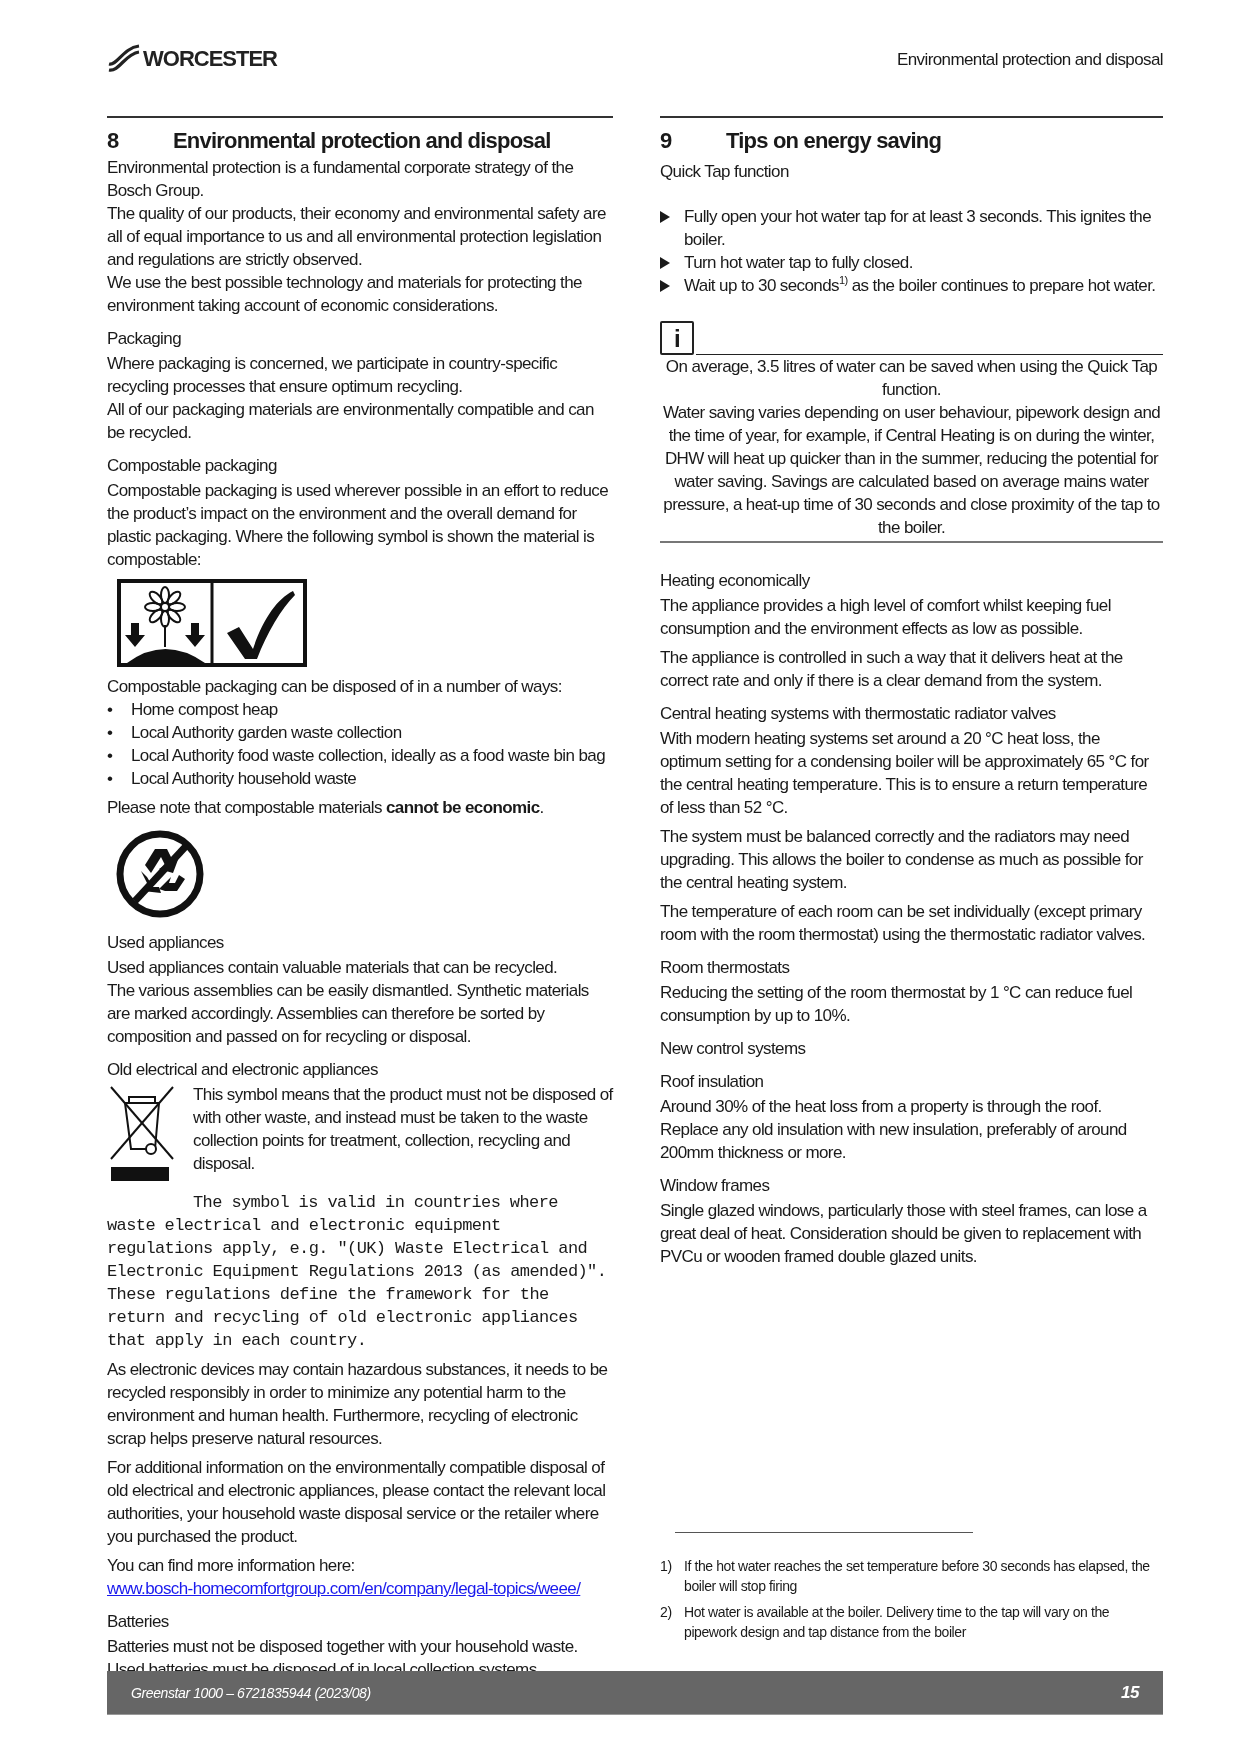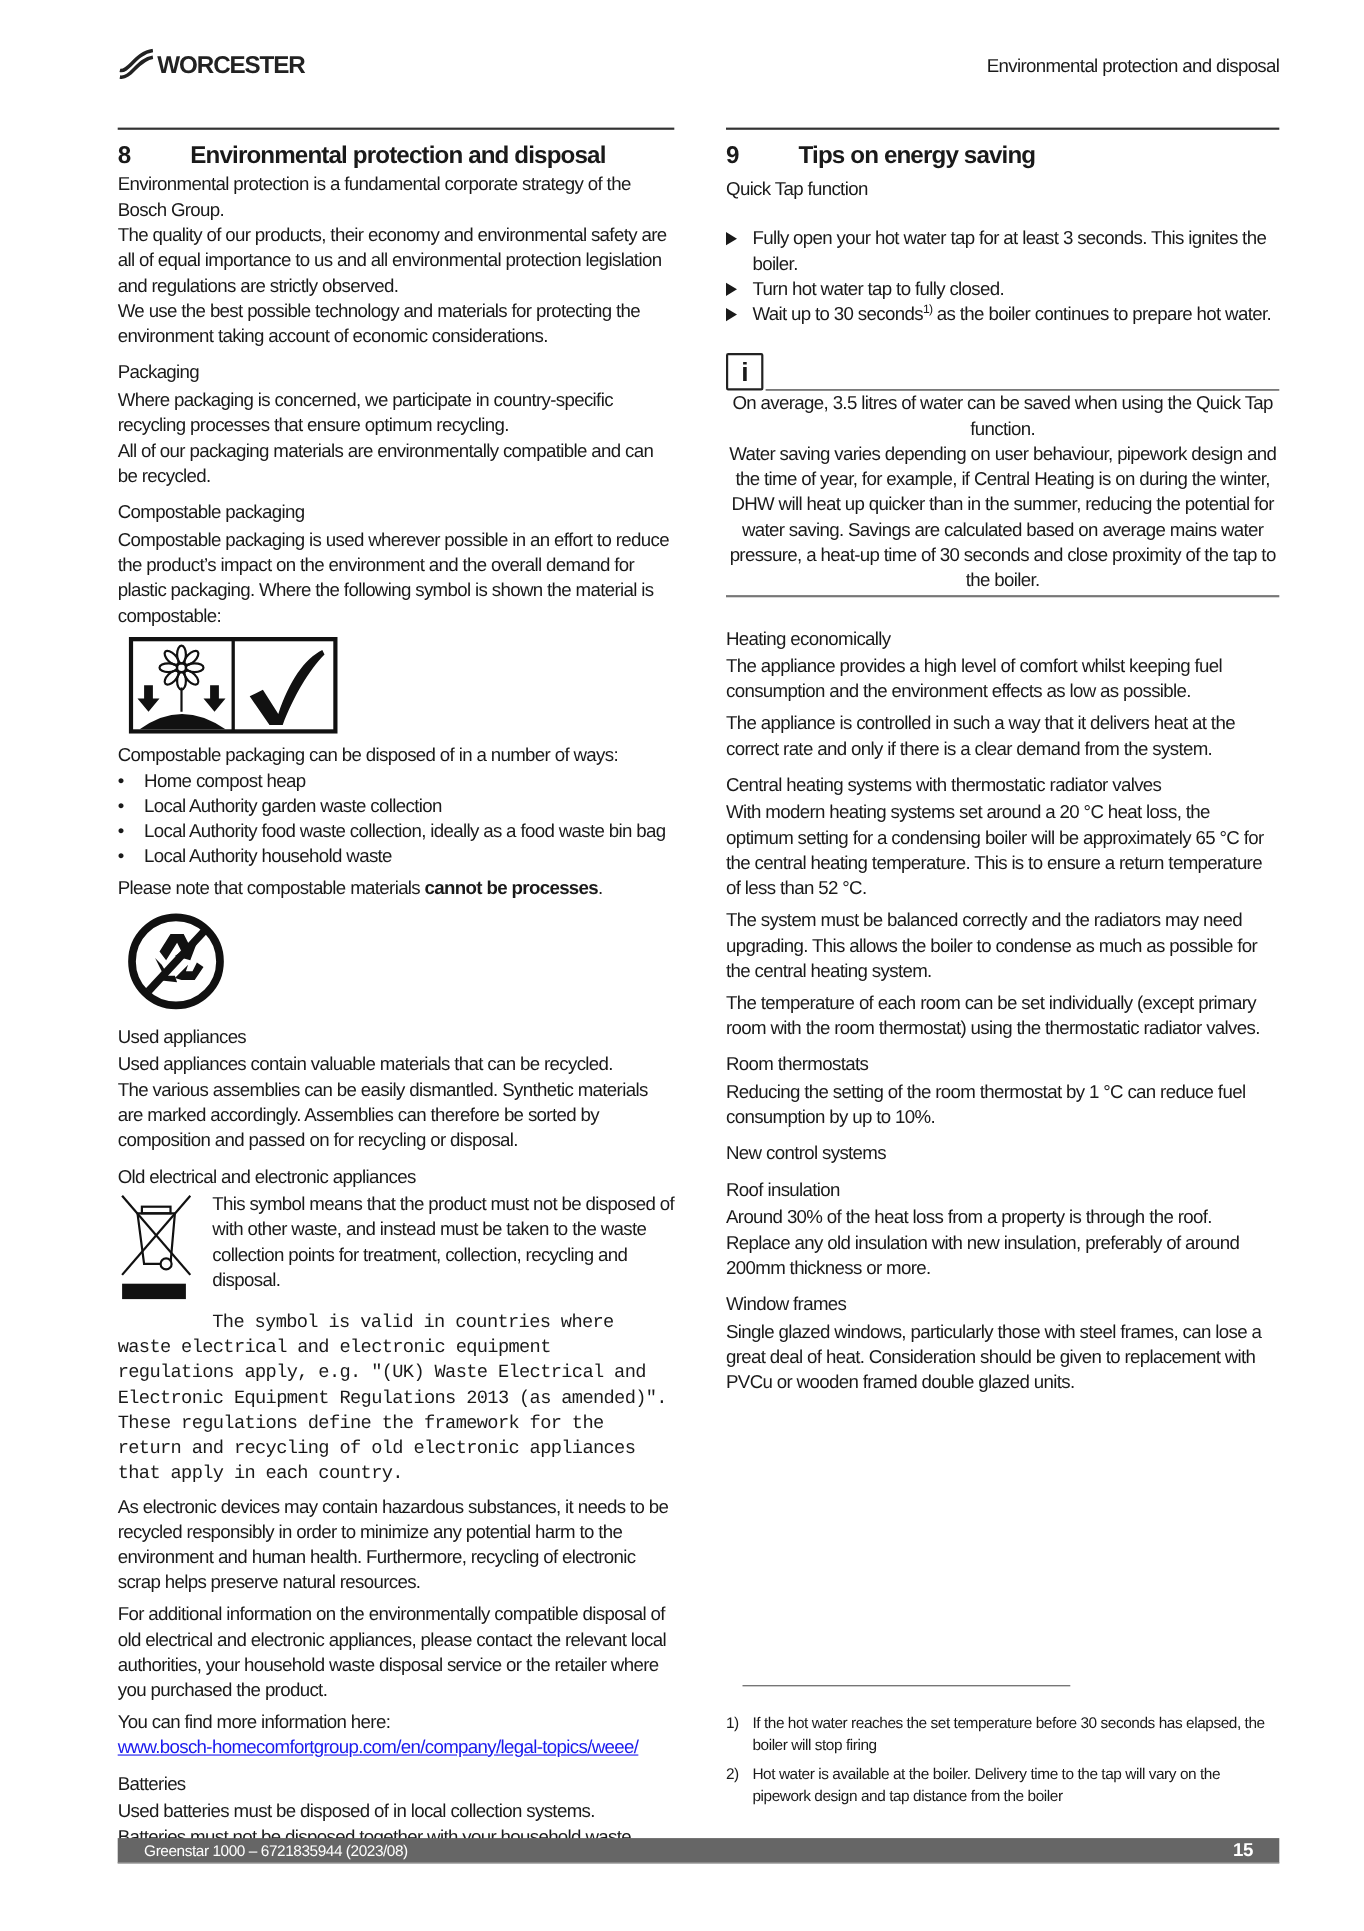--- a/index.html
+++ b/index.html
@@ -25,22 +25,22 @@
   .link { color:#1a1aee; text-decoration:underline; }
   .header-logo { position:absolute; left:107px; top:44px; display:flex; align-items:flex-end; }
   .logo-text { font-size:22px; font-weight:bold; letter-spacing:-1px; color:#222; margin-left:2px;text-align:right; }
   .header-title { position:absolute; right:77px; top:50px; font-size:17px; letter-spacing:-0.6px; }
   .icon-box { width:34px; height:34px; border:2px solid #222; border-radius:2px; display:flex; align-items:center; justify-content:center; font-weight:bold; font-size:24px; box-sizing:border-box; }
   .info-row { display:flex; align-items:flex-end; margin-top:24px; }
   .info-row .line { flex:1; border-bottom:1.5px solid #222; margin-left:2px; }
   .info-end { border-bottom:2px solid #777; margin-top:2px; }
   .weee { display:flex; }
   .weee-icons { width:86px; flex:none; }
-  .footer-bar { position:absolute; left:107px; top:1671px; width:1056px; height:23px; background:#666;
-     color:#fff; display:flex; align-items:center; justify-content:space-between; box-sizing:border-box; padding:0 24px; font-size:14px; letter-spacing:-0.4px; border-bottom:1px solid #999; }
+  .footer-bar { position:absolute; left:107px; top:1671px; width:1056px; height:44px; background:#666;
+     color:#fff; display:flex; align-items:center; justify-content:space-between; box-sizing:border-box; padding:0 24px; font-size:14px; letter-spacing:-0.4px; border-bottom:1px solid #999;font-style:italic; }
   .footer-bar .pg { font-weight:bold; font-size:17px; }
   .fn-rule { position:absolute; left:675px; top:1532px; width:298px; border-top:1px solid #555; }
   .footnotes { position:absolute; left:660px; top:1556px; width:503px; font-size:14px; line-height:20px; letter-spacing:-0.4px; }
   .footnotes .fn { display:flex; margin-bottom:6px; }
   .footnotes .fn .n { width:24px; flex:none; }
 </style>
 </head>
 <body>
 
 <div class="header-logo">
@@ -94,21 +94,21 @@
     </svg>
   </div>
 
   <p>Compostable packaging can be disposed of in a number of ways:</p>
   <ul class="bul">
     <li>Home compost heap</li>
     <li>Local Authority garden waste collection</li>
     <li>Local Authority food waste collection, ideally as a food waste bin bag</li>
     <li>Local Authority household waste</li>
   </ul>
-  <p style="margin-top:6px;"><span>Please note that compostable materials </span><b>cannot be processes</b><span>.</span></p>
+  <p style="margin-top:6px;"><span>Please note that compostable materials </span><b>cannot be economic</b><span>.</span></p>
 
   <div style="margin:10px 0 12px 8px; width:90px; height:90px;">
     <svg width="90" height="90" viewBox="0 0 90 90">
       <circle cx="45" cy="45" r="40" fill="#fff" stroke="#111" stroke-width="7"></circle>
       <path d="M30 36 L40 20 L52 20 L58 32 L64 28 L58 44 L44 40 L50 36 L46 28 L36 44 Z" fill="#111"></path>
       <path d="M26 42 L34 58 L28 62 L46 64 L44 58 L38 58 L32 48 Z" fill="#111"></path>
       <path d="M50 62 L62 62 L70 50 L64 46 L60 54 L54 54 L56 48 L44 60 Z" fill="#111"></path>
       <line x1="20" y1="72" x2="72" y2="16" stroke="#111" stroke-width="7"></line>
     </svg>
   </div>
@@ -134,22 +134,22 @@
   <p style="text-indent:86px; margin-top:2px;font-family:Liberation Mono, monospace;">The symbol is valid in countries where waste electrical and electronic equipment regulations apply, e.g. "(UK) Waste Electrical and Electronic Equipment Regulations 2013 (as amended)". These regulations define the framework for the return and recycling of old electronic appliances that apply in each country.</p>
   <div class="gap6"></div>
   <p>As electronic devices may contain hazardous substances, it needs to be recycled responsibly in order to minimize any potential harm to the environment and human health. Furthermore, recycling of electronic scrap helps preserve natural resources.</p>
   <div class="gap6"></div>
   <p>For additional information on the environmentally compatible disposal of old electrical and electronic appliances, please contact the relevant local authorities, your household waste disposal service or the retailer where you purchased the product.</p>
   <div class="gap6"></div>
   <p>You can find more information here:</p>
   <p><span class="link">www.bosch-homecomfortgroup.com/en/company/legal-topics/weee/</span></p>
 
   <h2>Batteries</h2>
+  <p>Batteries must not be disposed together with your household waste.</p>
   <p>Used batteries must be disposed of in local collection systems.</p>
-  <p>Batteries must not be disposed together with your household waste.</p>
 </div>
 
 <div class="col right">
   <div class="rule-top"></div>
   <h1>
     <span class="num">9</span>
     <span>Tips on energy saving</span>
   </h1>
   <h2 style="margin-top:6px;">Quick Tap function</h2>
 

